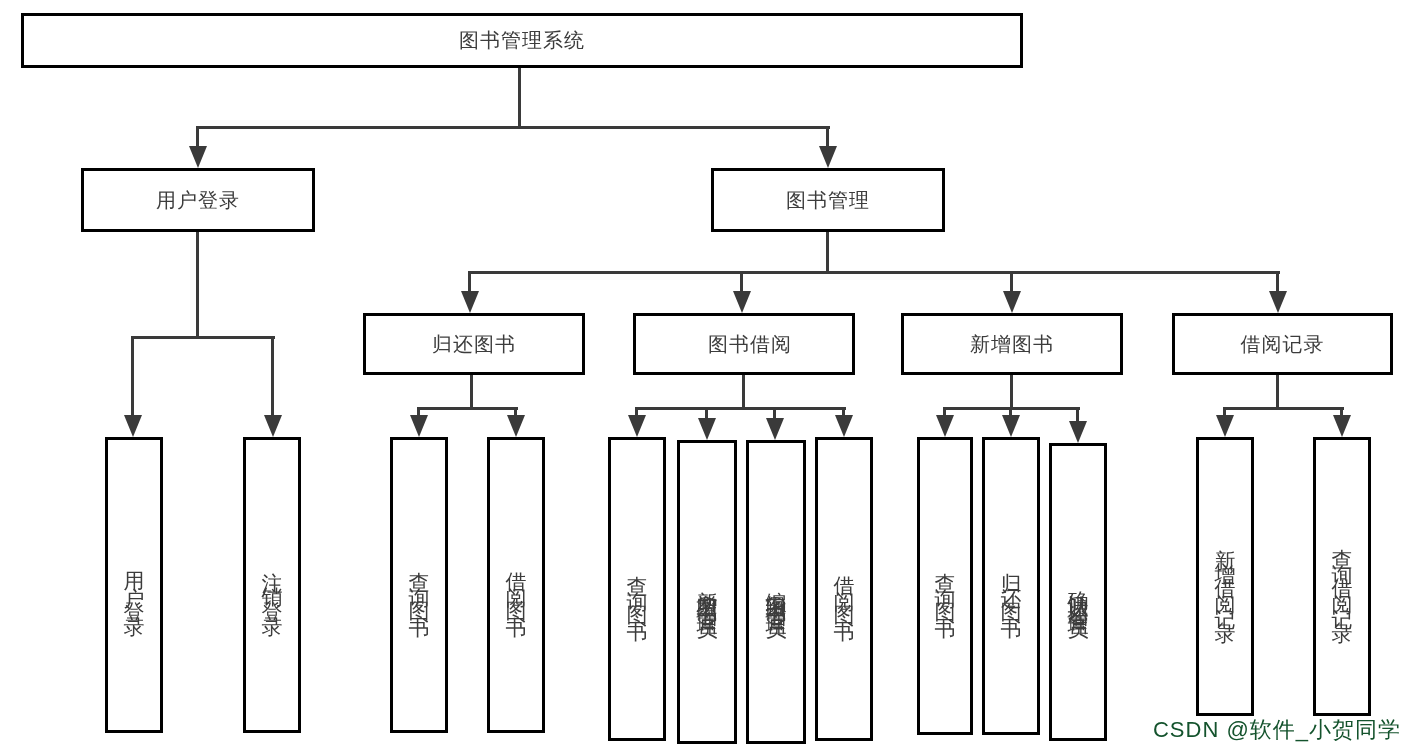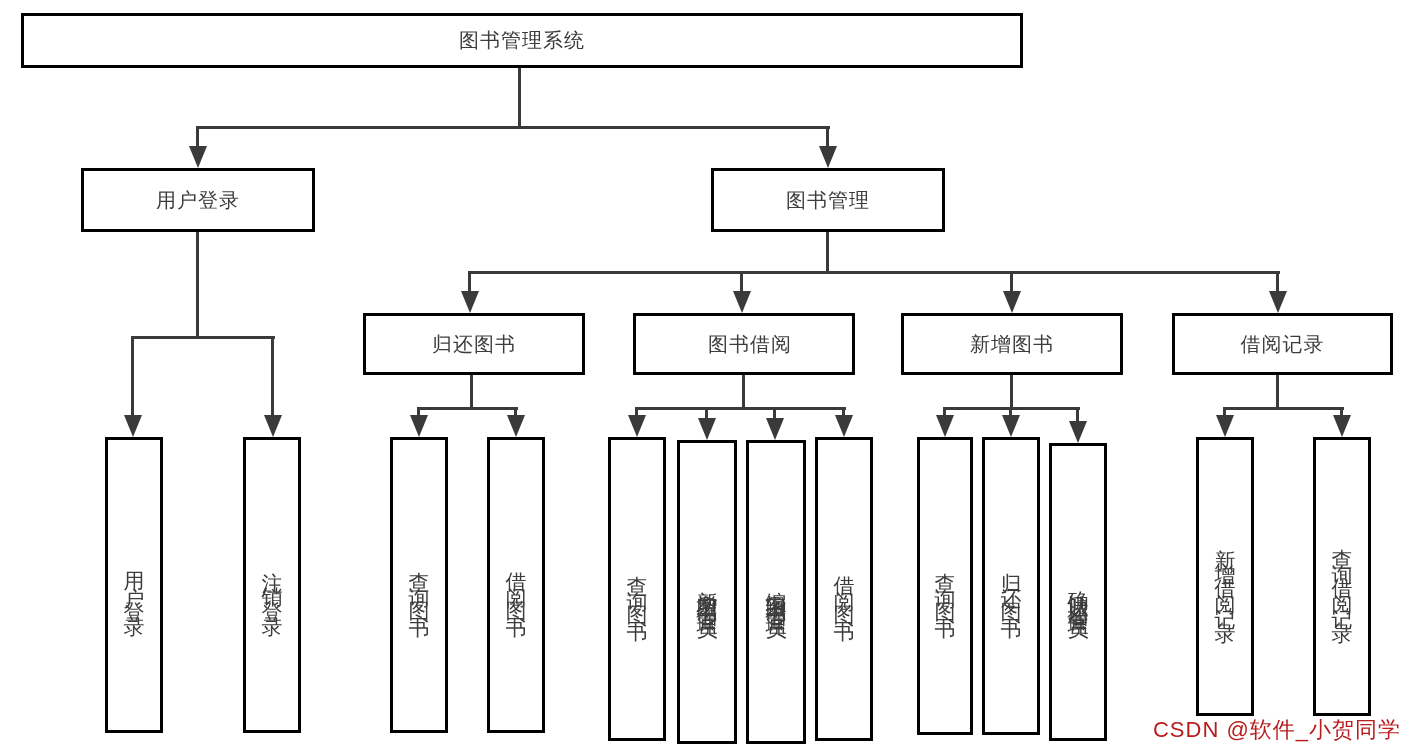--- a/index.html
+++ b/index.html
@@ -23,21 +23,21 @@
   .hline{position:absolute;height:3px;background:#3a3a3a;}
   .arrow{position:absolute;width:3px;background:#3a3a3a;}
   .arrow::after{
     content:"";position:absolute;left:50%;bottom:-22px;transform:translateX(-50%);
     width:0;height:0;
     border-left:9px solid transparent;border-right:9px solid transparent;
     border-top:22px solid #3a3a3a;
   }
   .watermark{
     position:absolute;right:4px;bottom:2px;
-    font-size:22px;color:#b91c1c;letter-spacing:1px;z-index:5;
+    font-size:22px;color:#14532d;letter-spacing:1px;z-index:5;
   }
 </style>
 </head>
 <body>
 
 <div class="box" style="left:21px;top:13px;width:1002px;height:55px;">图书管理系统</div>
 
 <div class="box" style="left:81px;top:168px;width:234px;height:64px;">用户登录</div>
 <div class="box" style="left:711px;top:168px;width:234px;height:64px;">图书管理</div>
 

